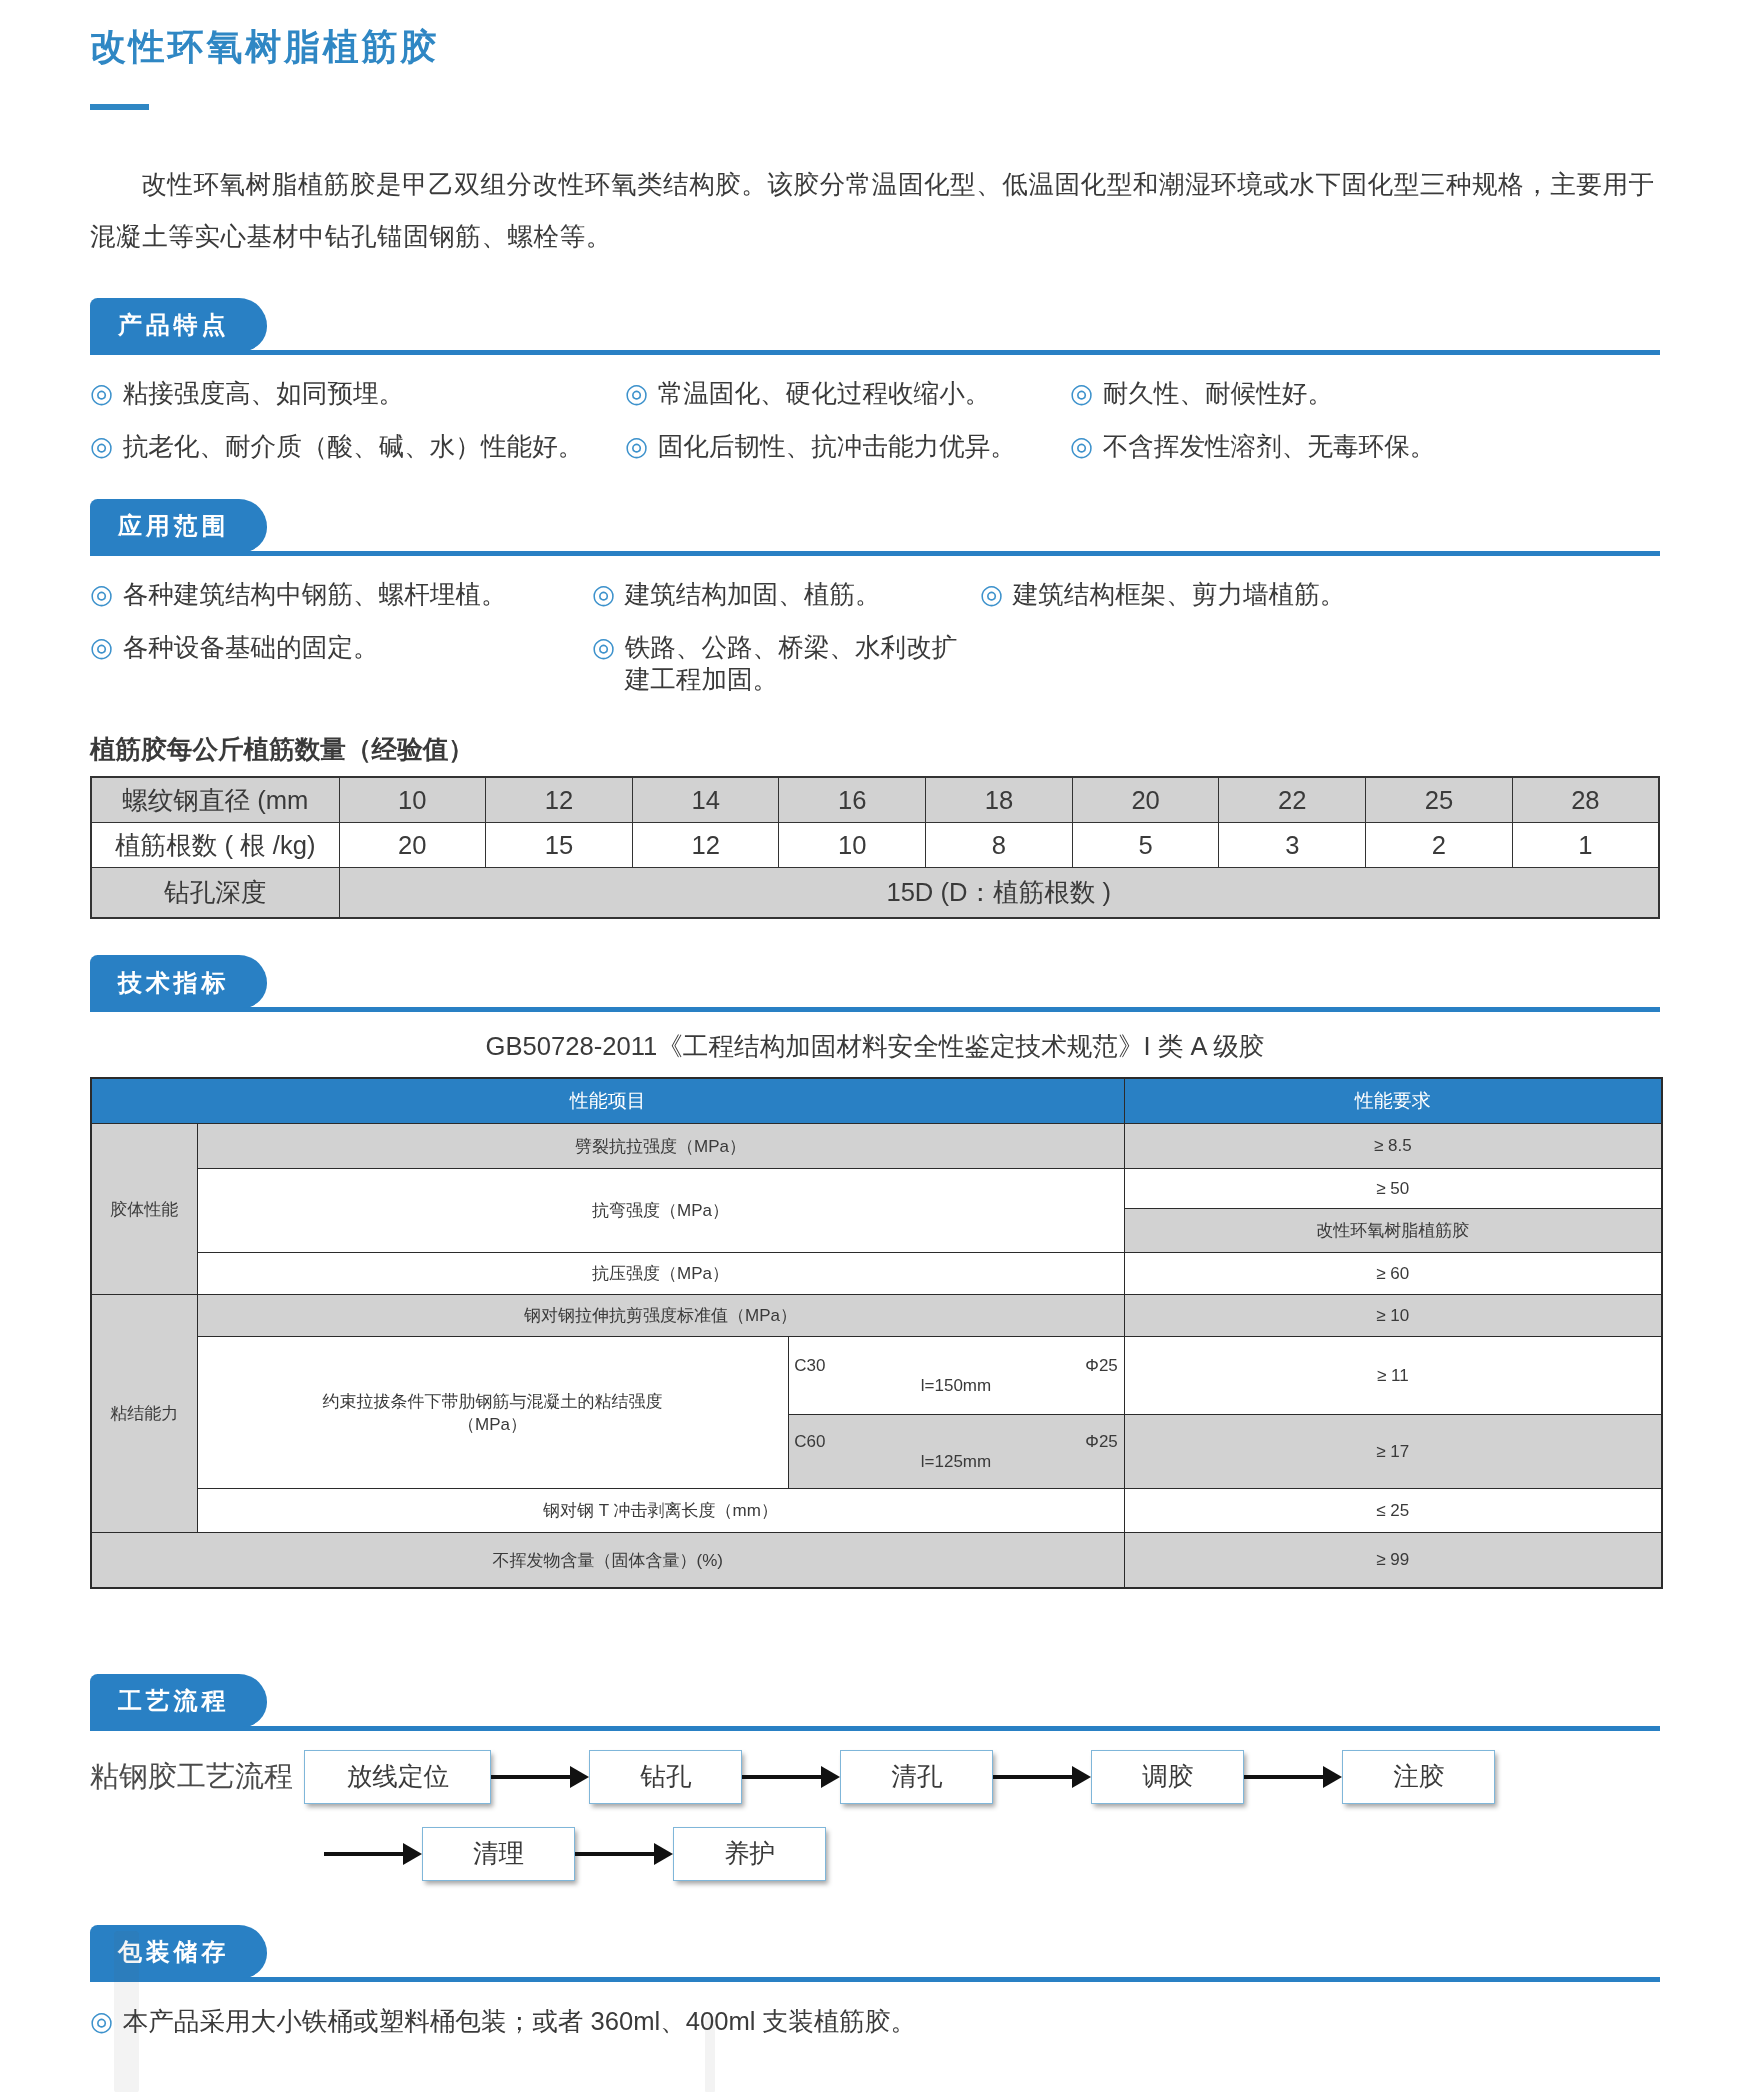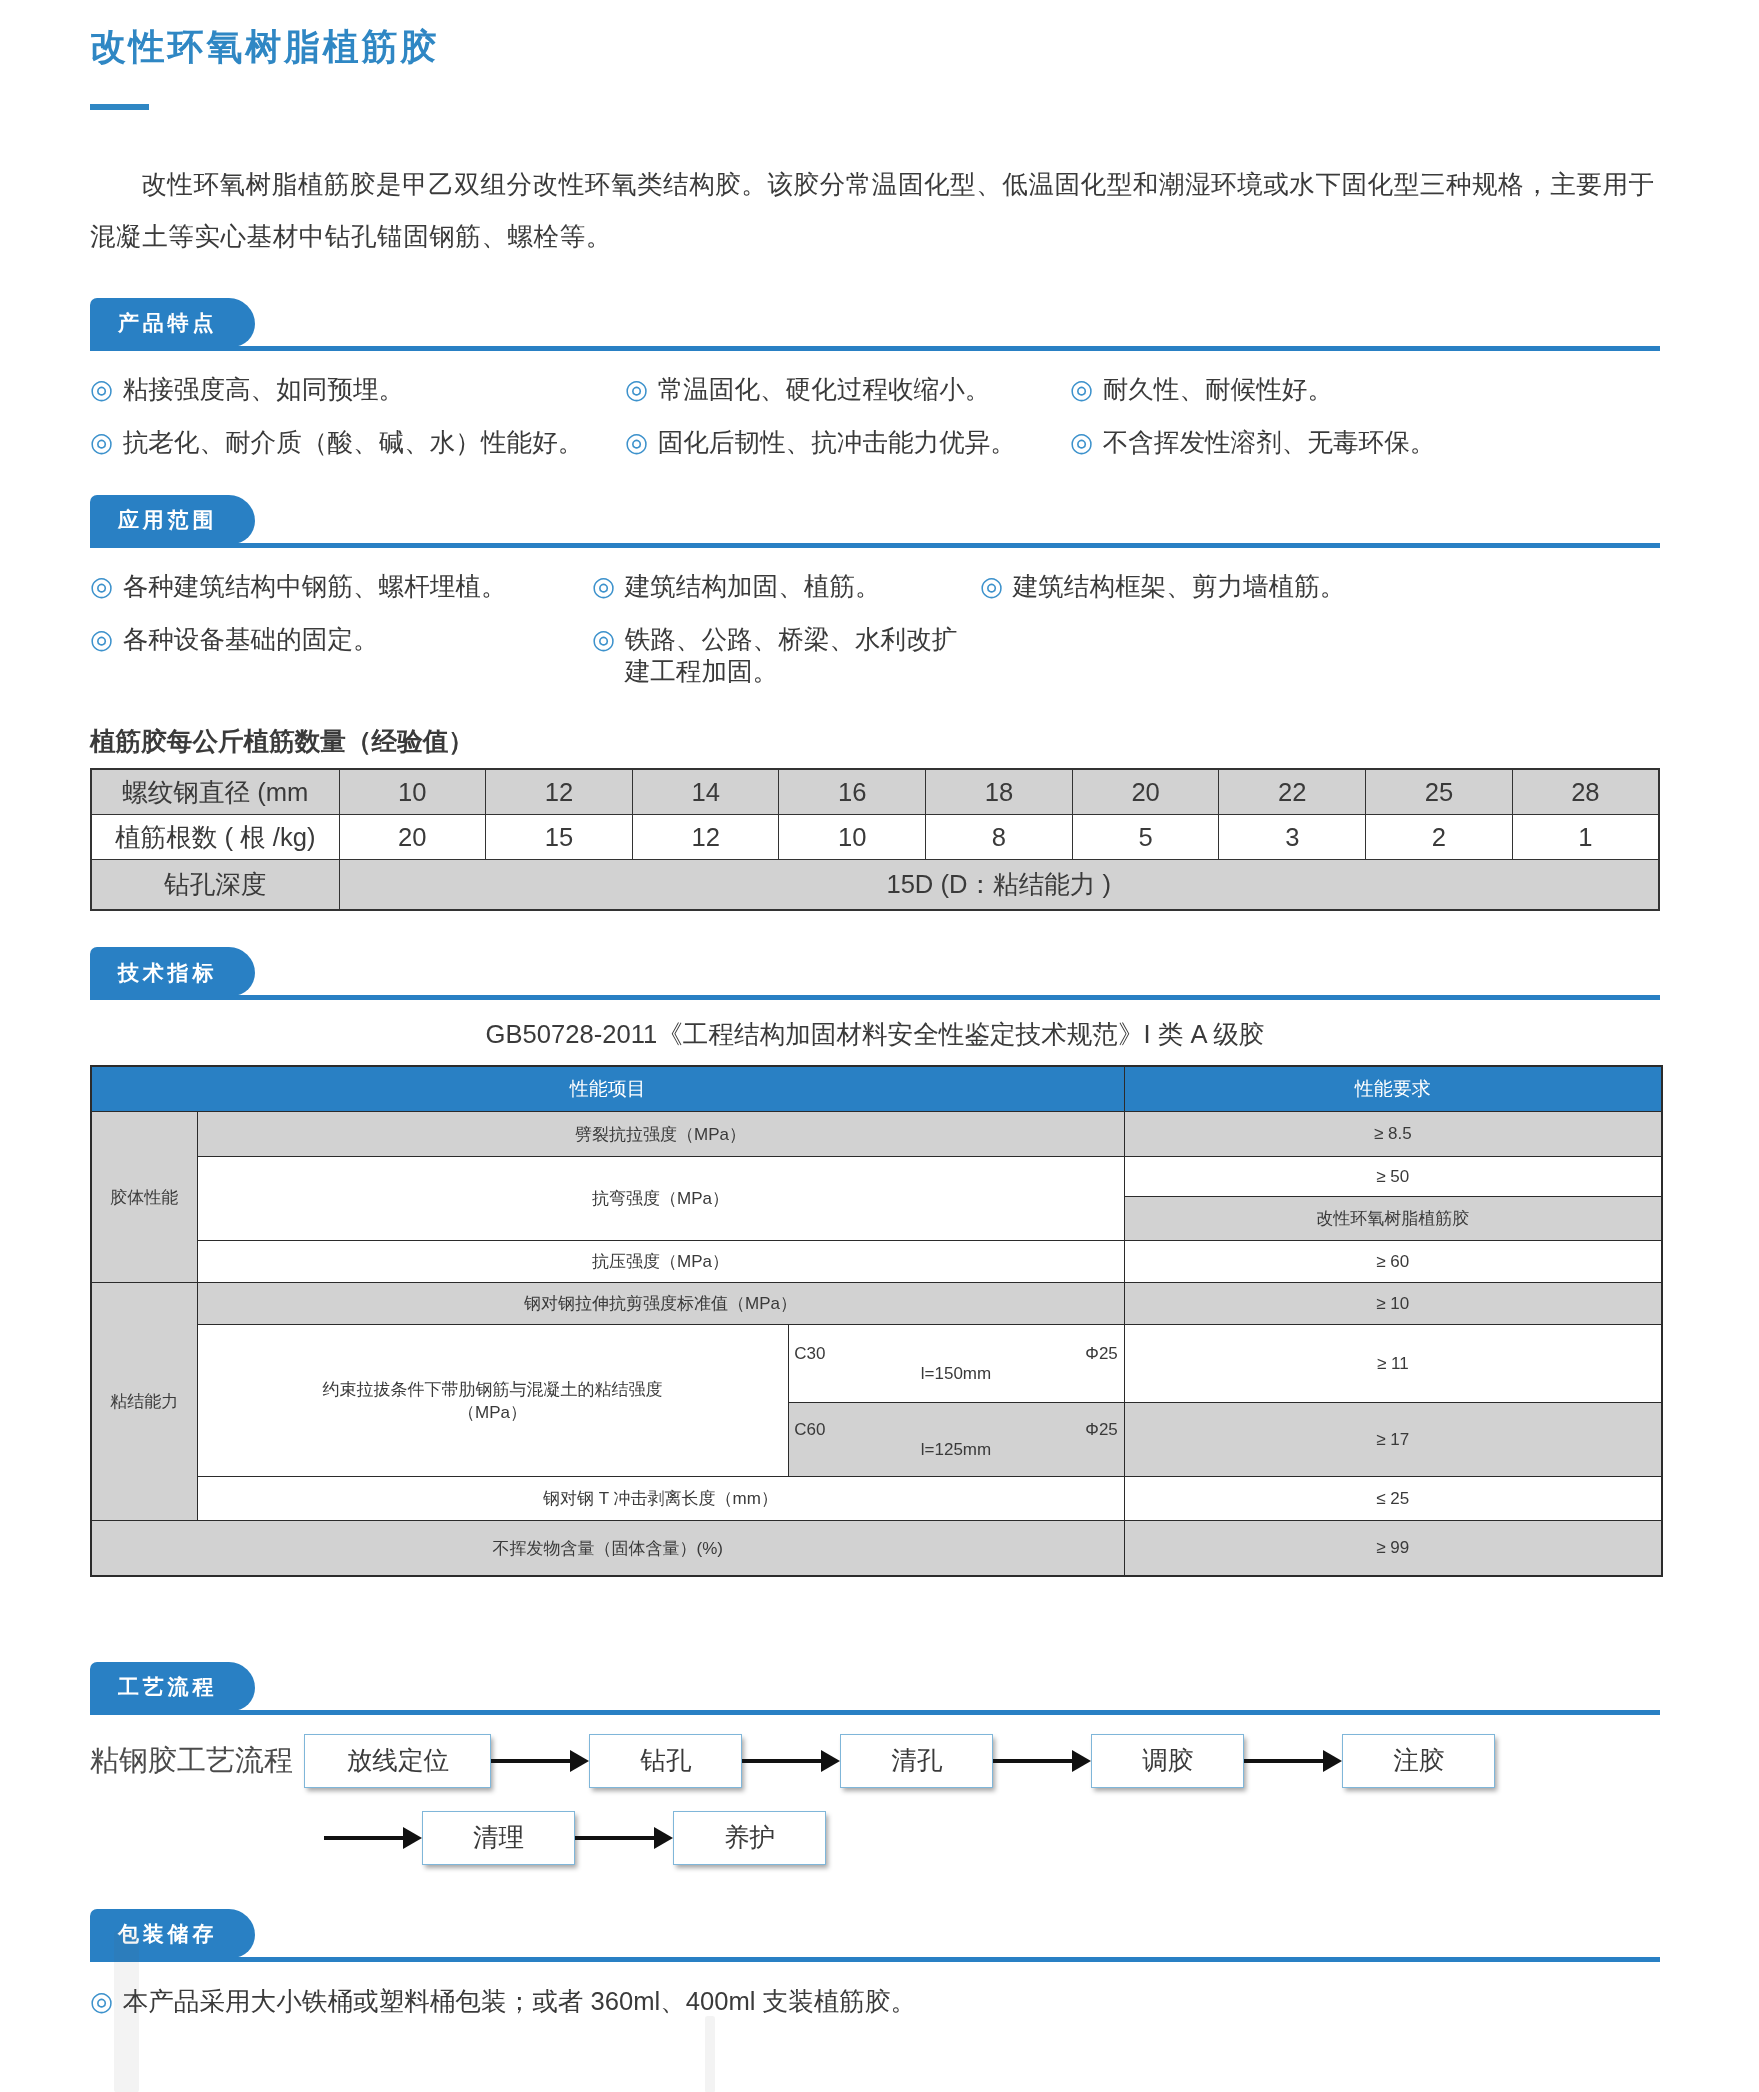--- a/index.html
+++ b/index.html
@@ -20,21 +20,21 @@
   
   .intro{
     margin-top:49px;font-size:25.6px;line-height:2.0;color:#3a3a3a;
     text-indent:2em;letter-spacing:0.5px;
   }
 
   
   .section-header{border-bottom:5.7px solid #2980c4;margin-top:36px;}
   .section-tab{
     display:inline-block;background:#2980c4;color:#fff;
-    font-size:21px;font-weight:bold;letter-spacing:3.8px;
+    font-size:24px;font-weight:bold;letter-spacing:3.8px;
     padding:11.4px 38px 9.5px 28px;border-radius:7.6px 28px 24.6px 0;
     margin-bottom:-0.9px;
   }
 
   
   .bullet-grid{display:grid;margin-top:23px;row-gap:21px;}
   .grid-features{grid-template-columns:535px 445px 1fr;}
   .grid-apps{grid-template-columns:502px 388px 1fr;}
   .bullet{display:flex;align-items:flex-start;font-size:25.6px;line-height:1.25;}
   .bullet .dot{color:#3d92cc;font-size:26.5px;margin-right:9.5px;line-height:1.2;}
@@ -195,21 +195,21 @@
       <td>12</td>
       <td>10</td>
       <td>8</td>
       <td>5</td>
       <td>3</td>
       <td>2</td>
       <td>1</td>
     </tr>
     <tr class="deep-row">
       <td class="lbl gray">钻孔深度</td>
-      <td class="gray" colspan="9">15D (D：粘结能力 )</td>
+      <td class="gray" colspan="9">15D (D：植筋根数 )</td>
     </tr>
   </tbody>
     </table>
 
   <div class="section-header">
     <div class="section-tab">技术指标</div>
   </div>
   <div class="std-caption">GB50728-2011《工程结构加固材料安全性鉴定技术规范》I 类 A 级胶</div>
 
   <table class="tech-table">

